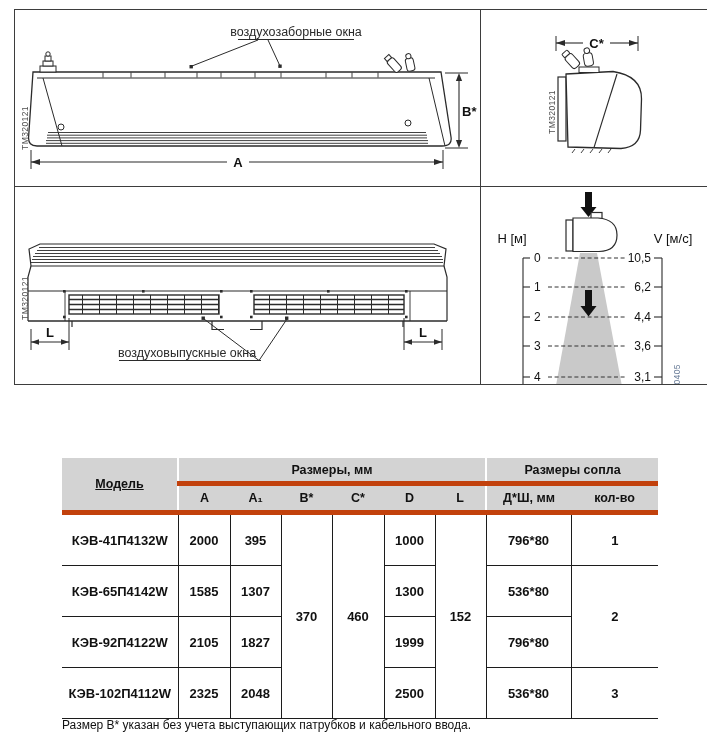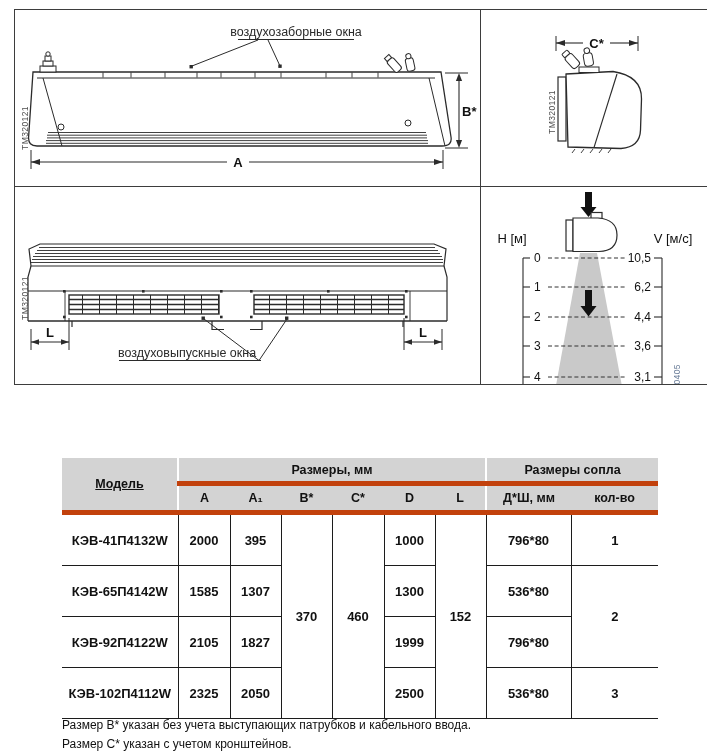--- a/index.html
+++ b/index.html
@@ -376,26 +376,25 @@
     <tr>
       <td class="model">КЭВ-92П4122W</td>
       <td>2105</td>
       <td>1827</td>
       <td>1999</td>
       <td>796*80</td>
     </tr>
     <tr>
       <td class="model">КЭВ-102П4112W</td>
       <td>2325</td>
-      <td>2050</td>
+      <td>2048</td>
       <td>2500</td>
       <td>536*80</td>
       <td class="qty">3</td>
     </tr>
   </tbody>
     </table>
 
   <div class="notes">
     <div>Размер B* указан без учета выступающих патрубков и кабельного ввода.</div>
-    <div>Размер C* указан с учетом кронштейнов.</div>
   </div>
 
 </div>
 
 </body></html>

